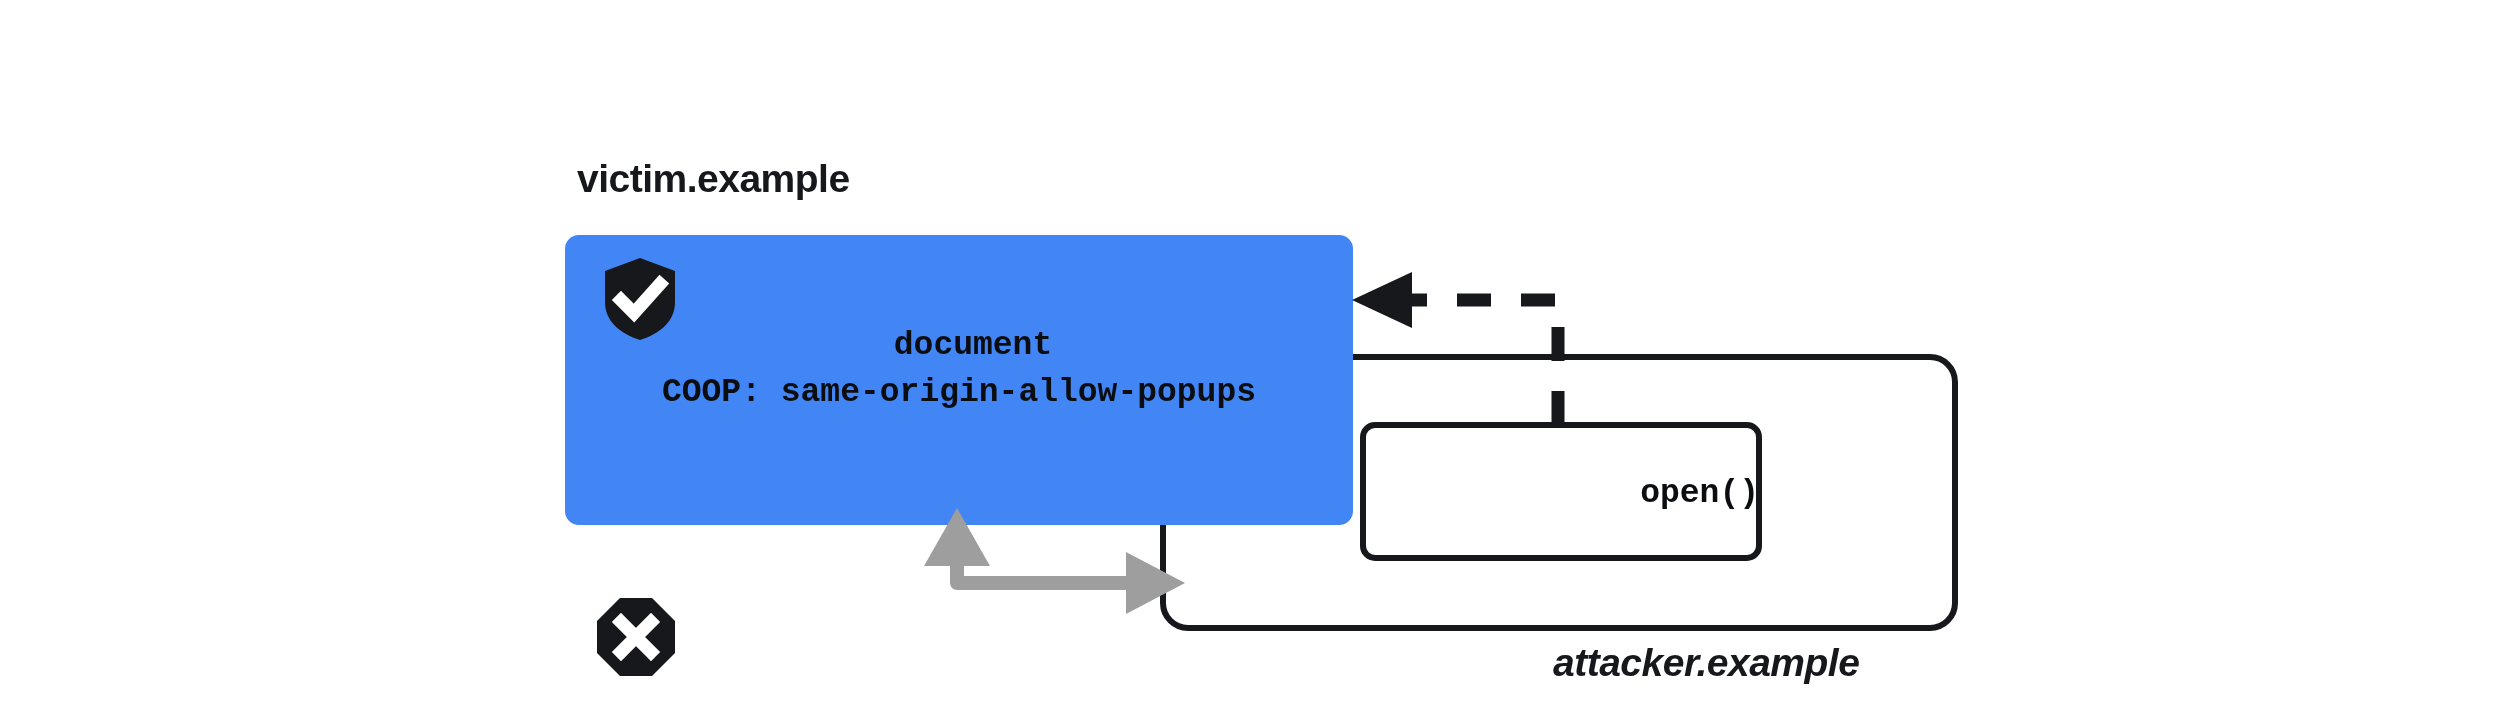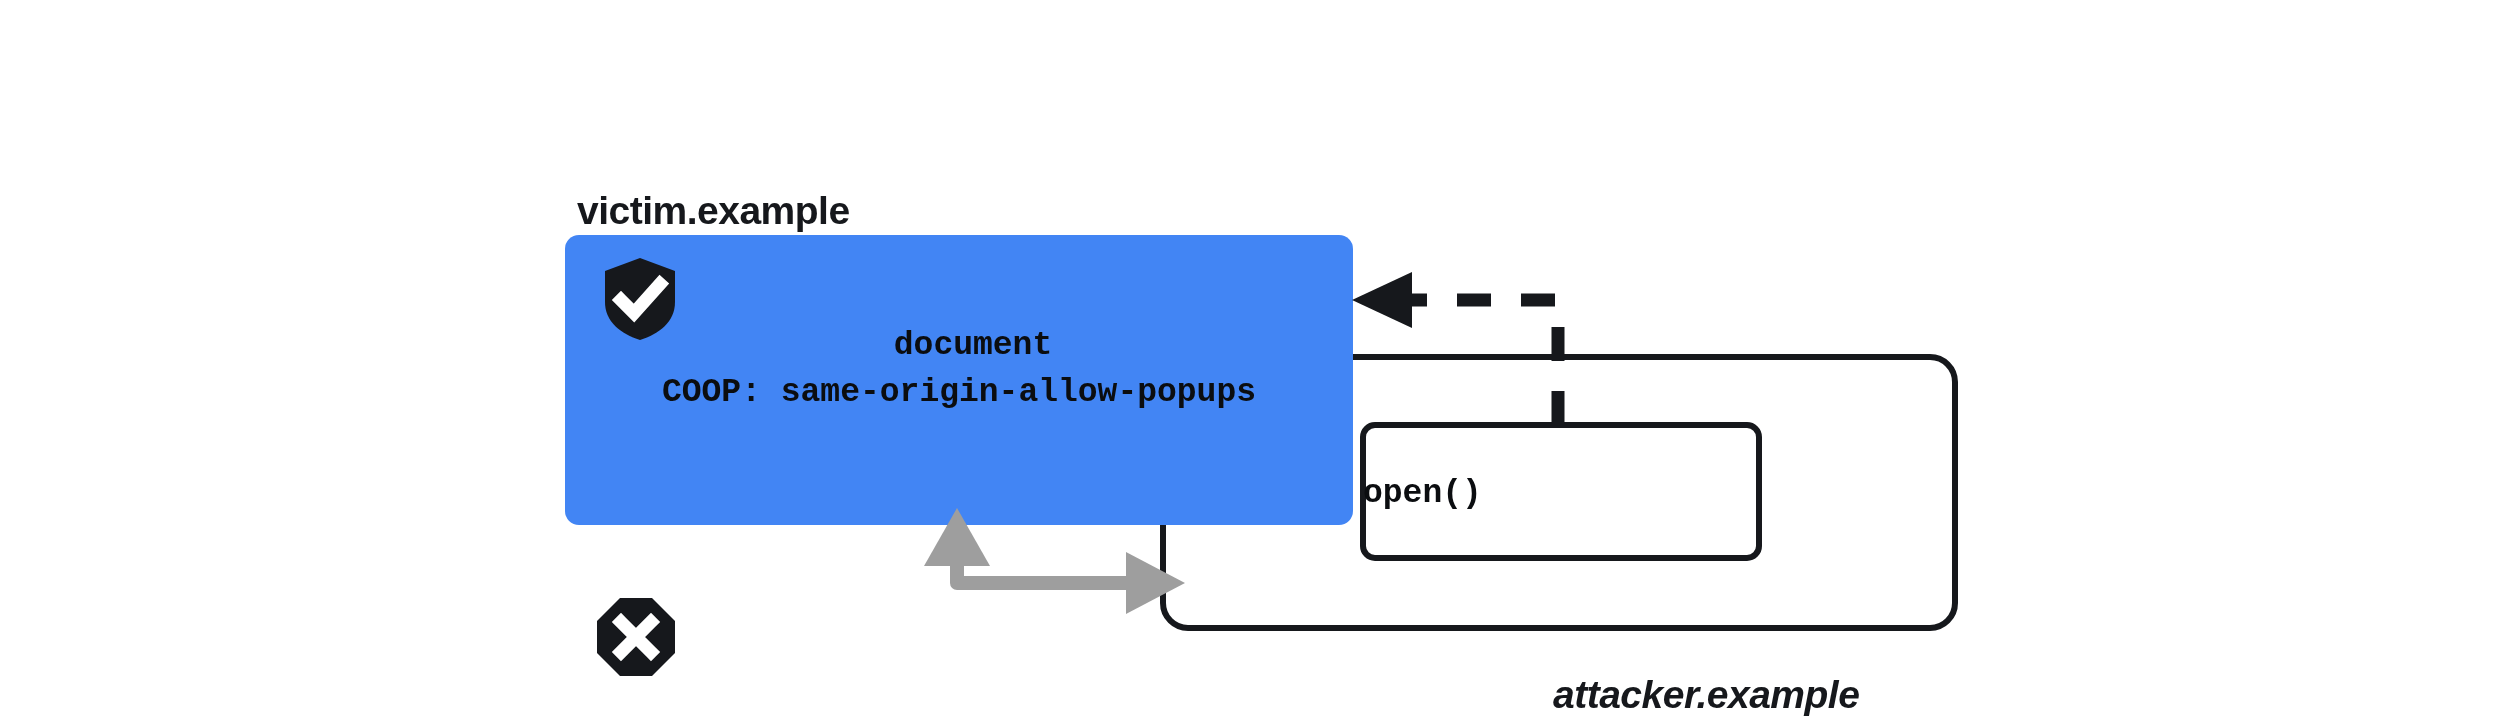--- a/index.html
+++ b/index.html
@@ -24,21 +24,20 @@
     width: 2500px;
     height: 727px;
   }
   .lbl {
     position: absolute;
     font-family: "Liberation Sans", sans-serif;
     font-weight: bold;
     color: #16181c;
     white-space: nowrap;
     letter-spacing: -0.5px;
-    margin-top: 32px;
   }
   #victim-label {
     left: 577px;
     top: 157px;
     font-size: 39px;
   }
   #attacker-label {
     left: 1553px;
     top: 641px;
     font-size: 39px;
@@ -68,21 +67,21 @@
     width: 788px;
     top: 374px;
     font-size: 33px;
     text-align: center;
   }
   #open-label {
     left: 1363px;
     width: 396px;
     top: 475px;
     font-size: 33px;
-    text-align: left;
+    text-align: right;
     letter-spacing: 0px;
   }
   .icon-box {
     position: absolute;
   }
   #shield-icon-wrap {
     left: 605px;
     top: 258px;
     width: 70px;
     height: 82px;

